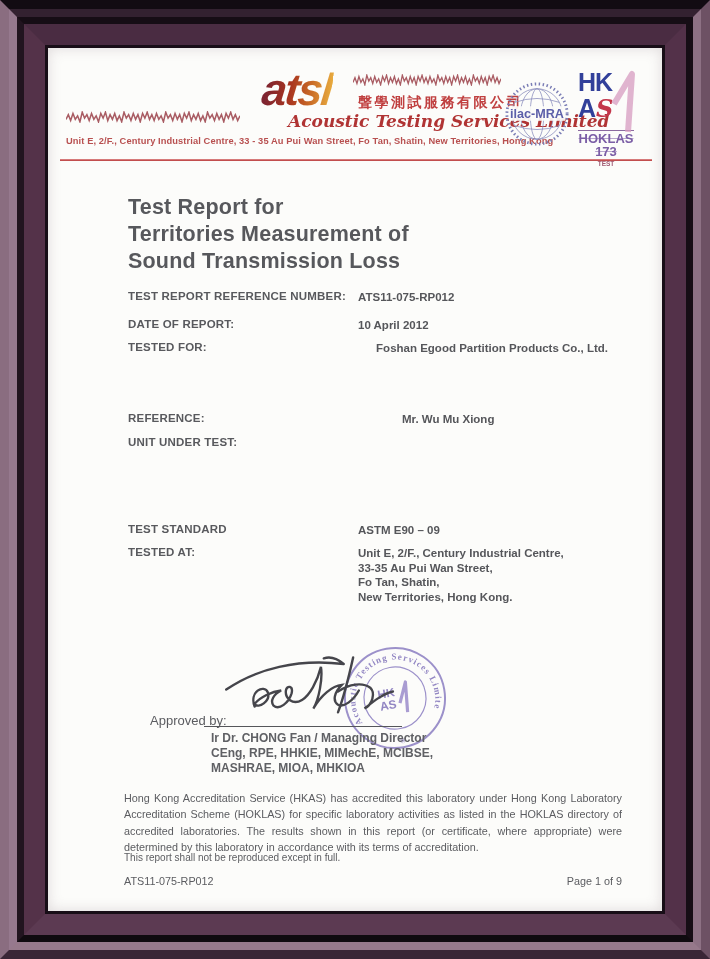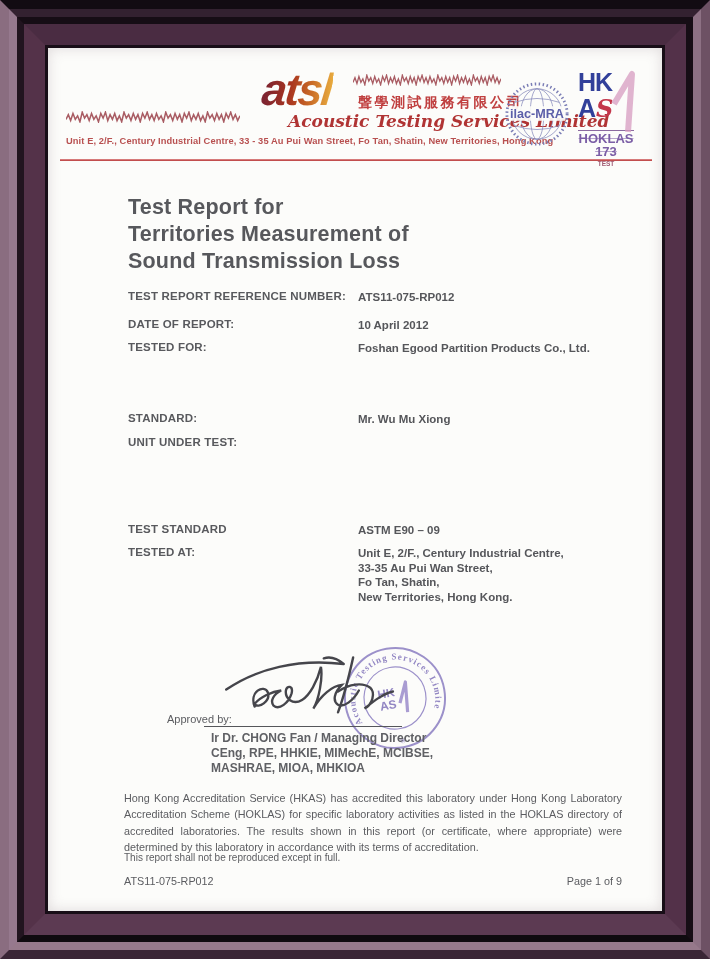--- a/index.html
+++ b/index.html
@@ -44,21 +44,21 @@
           text-decoration:line-through;text-decoration-color:rgba(123,94,166,.55);}
   .hoklas-sub{width:56px;text-align:center;font-size:6.5px;color:#a05a72;font-weight:bold;margin-top:1px;}
   
   .title{left:80px;top:146px;font-size:21.5px;line-height:27px;font-weight:bold;
          color:#57585c;letter-spacing:.2px;}
   
   .lbl{left:80px;width:225px;font-size:11.5px;font-weight:bold;color:#58595d;letter-spacing:.2px;}
   .val{left:310px;width:250px;font-size:11.5px;font-weight:bold;color:#55565a;line-height:14.6px;}
   .jl{text-align:justify;text-align-last:justify;}
   
-  .approved{left:119px;top:665px;font-size:11px;color:#5b5c60;}
+  .approved{left:102px;top:665px;font-size:13px;color:#5b5c60;}
   .sigline{left:156px;top:678px;width:198px;border-top:1.6px solid #55565a;}
   .signame{left:163px;top:683px;font-size:12px;line-height:15px;font-weight:bold;color:#5f6064;}
   .stamp{left:289px;top:592px;opacity:.92;transform:rotate(-10deg);}
   
   .para{left:76px;top:742px;width:498px;font-size:10.8px;line-height:16.4px;color:#5b5c60;
         text-align:justify;}
   .note{left:76px;top:804px;font-size:10px;color:#5b5c60;}
   .botrow{left:76px;top:827px;width:498px;display:flex;justify-content:space-between;
           font-size:10.8px;color:#5b5c60;}
 </style>
@@ -116,25 +116,25 @@
         <div>Sound Transmission Loss</div>
       </div>
 
       <div class="abs lbl" style="top:242px;">TEST REPORT REFERENCE NUMBER:</div>
       <div class="abs val" style="top:242px;">ATS11-075-RP012</div>
 
       <div class="abs lbl" style="top:270px;">DATE OF REPORT:</div>
       <div class="abs val" style="top:270px;">10 April 2012</div>
 
       <div class="abs lbl" style="top:293px;">TESTED FOR:</div>
-      <div class="abs val" style="top:293px;">Foshan Egood Partition Products Co., Ltd.</div>
+      <div class="abs val" style="top:293px;text-align:right;">Foshan Egood Partition Products Co., Ltd.</div>
 
 
-      <div class="abs lbl" style="top:364px;">STANDARD:</div>
-      <div class="abs val" style="top:364px;">Mr. Wu Mu Xiong</div>
+      <div class="abs lbl" style="top:364px;">REFERENCE:</div>
+      <div class="abs val" style="top:364px;margin-left:44px;">Mr. Wu Mu Xiong</div>
 
       <div class="abs lbl" style="top:388px;">UNIT UNDER TEST:</div>
 
       <div class="abs lbl" style="top:475px;">TEST STANDARD</div>
       <div class="abs val" style="top:475px;">ASTM E90 – 09</div>
 
       <div class="abs lbl" style="top:498px;">TESTED AT:</div>
       <div class="abs val" style="top:498px;">
         <div>Unit E, 2/F., Century Industrial Centre,</div>
         <div>33-35 Au Pui Wan Street,</div>

